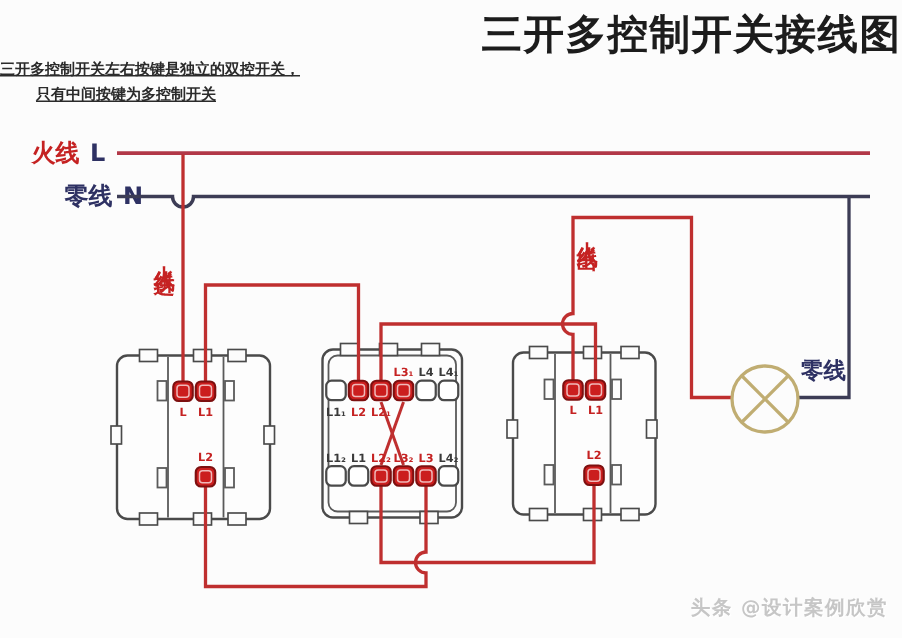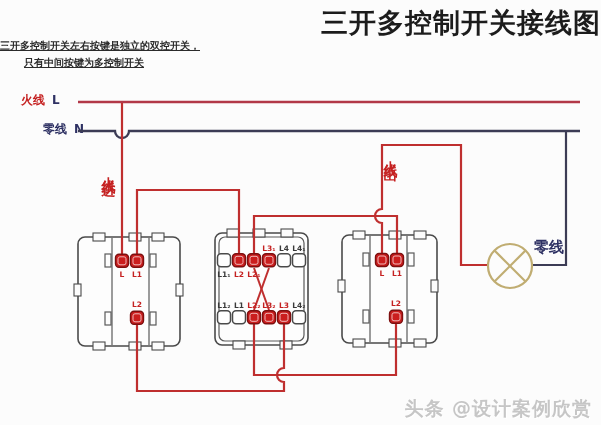--- a/index.html
+++ b/index.html
@@ -11,38 +11,38 @@
   .title{
     position:absolute;left:0;right:0;top:5px;text-align:right;
     font-size:27px;font-weight:900;color:#1c1c1c;letter-spacing:1px;
   }
   .subtitle{
     position:absolute;left:0;right:0;text-align:left;
     font-size:10px;font-weight:600;color:#2b2b2b;text-decoration:underline;
   }
   .subtitle.l1{top:39px;}
   .subtitle.l2{top:56px;margin-left:24px;}
-  .bus-label{position:absolute;font-size:12px;font-weight:800;white-space:nowrap;}
+  .bus-label{position:absolute;font-size:16px;font-weight:800;white-space:nowrap;}
   .bus-label .red{color:var(--label-red);}
   .bus-label .navy{color:var(--label-navy);margin-left:7px;}
   .live-label{left:21px;top:92px;}
   .neutral-label{left:19px;top:121px;margin-left:24px;}
   .vtext{
     position:absolute;writing-mode:vertical-rl;text-orientation:upright;
     font-size:14px;font-weight:800;color:var(--label-red);letter-spacing:3px;line-height:1;
   }
   .live-in{left:102px;top:166px;}
   .live-out{left:384px;top:150px;}
   .lamp-neutral{
     position:absolute;left:534px;top:238px;
     font-size:15px;font-weight:800;color:var(--label-navy);
   }
   .watermark{
     position:absolute;right:9px;top:396px;
-    font-size:19px;font-weight:700;color:var(--watermark-gray);
+    font-size:13px;font-weight:700;color:var(--watermark-gray);
     text-shadow:1px 1px 0 #ffffff;letter-spacing:1px;
   }
   svg{position:absolute;left:0;top:0;}
   .bus-live{stroke:var(--bus-red);stroke-width:2.5;fill:none;}
   .bus-neutral{stroke:var(--neutral-dark);stroke-width:2.3;fill:none;}
   .n-wire{stroke:var(--neutral-dark);stroke-width:2.2;fill:none;}
   .wire{stroke:var(--wire-red);stroke-width:2.2;fill:none;}
   .xwire{stroke:var(--wire-red);stroke-width:2;fill:none;}
   .box{fill:#fdfdfd;stroke:var(--outline-gray);stroke-width:1.6;}
   .inner{fill:none;stroke:#5a5a5a;stroke-width:1.2;}

